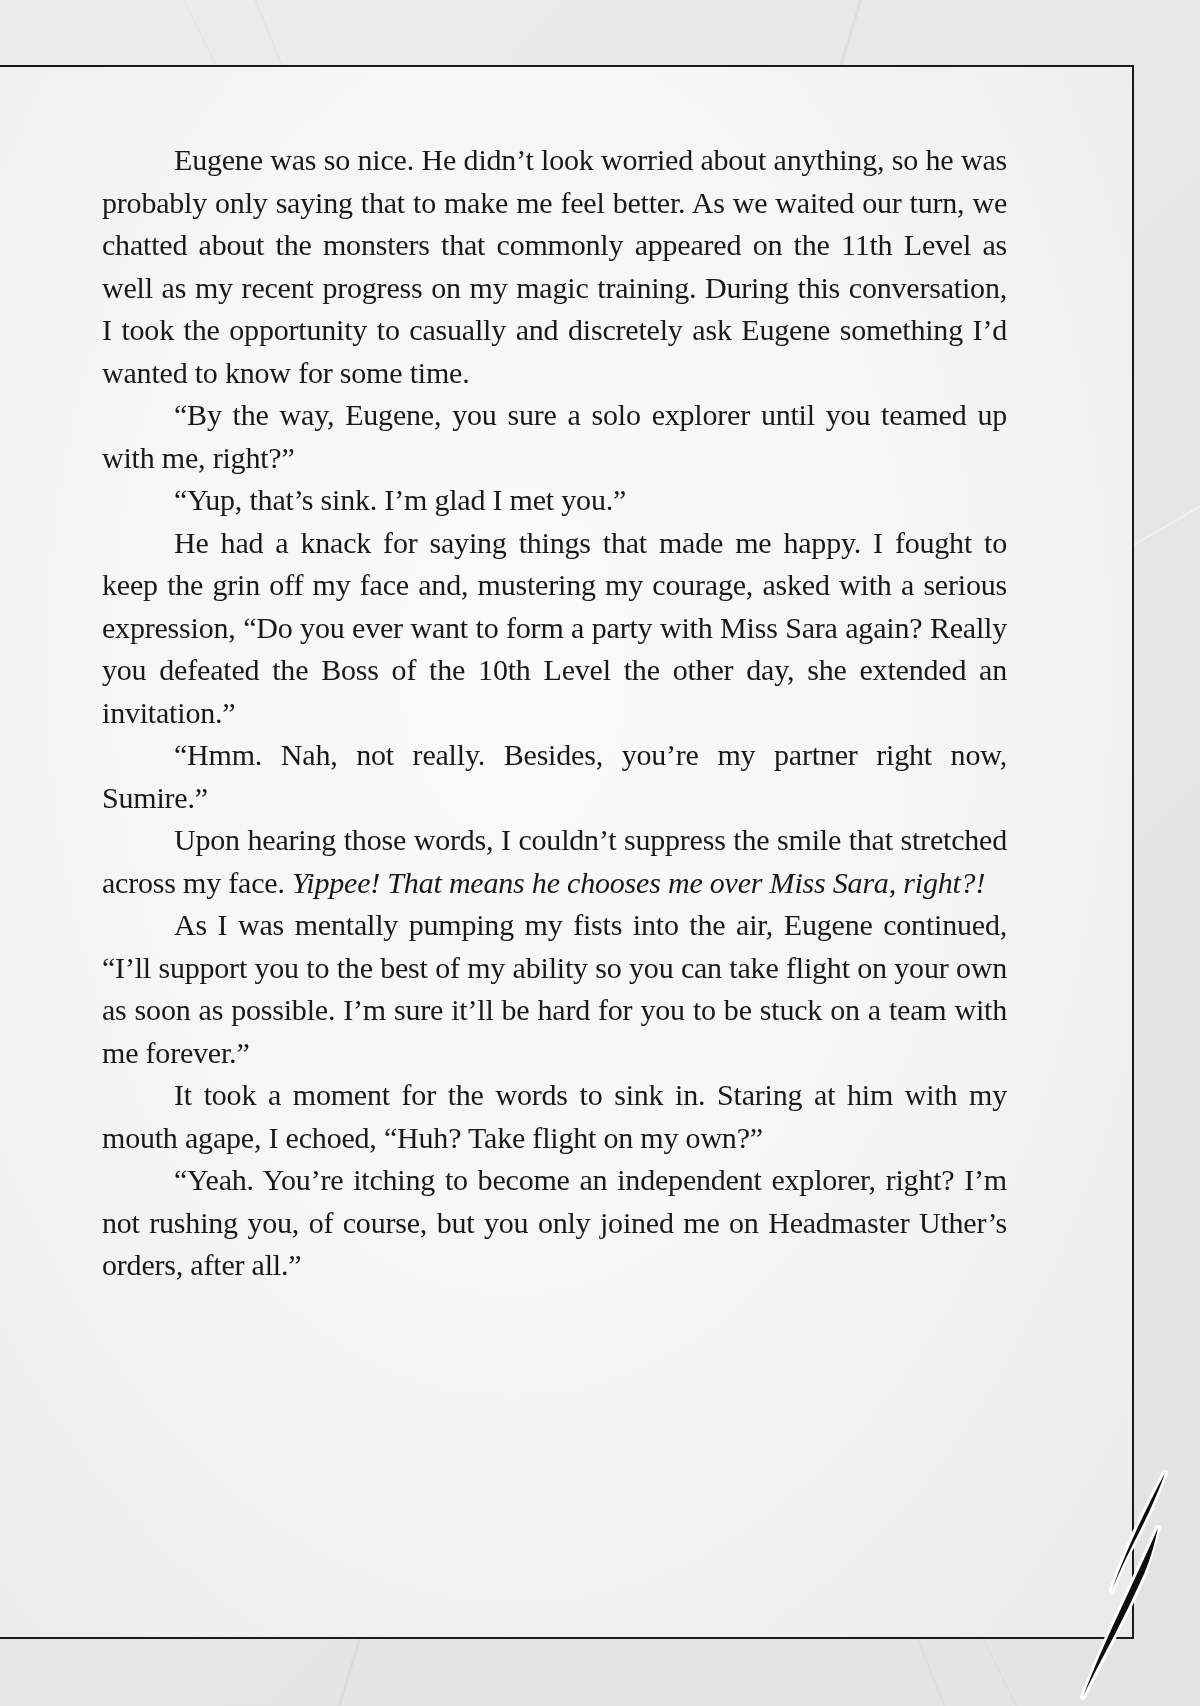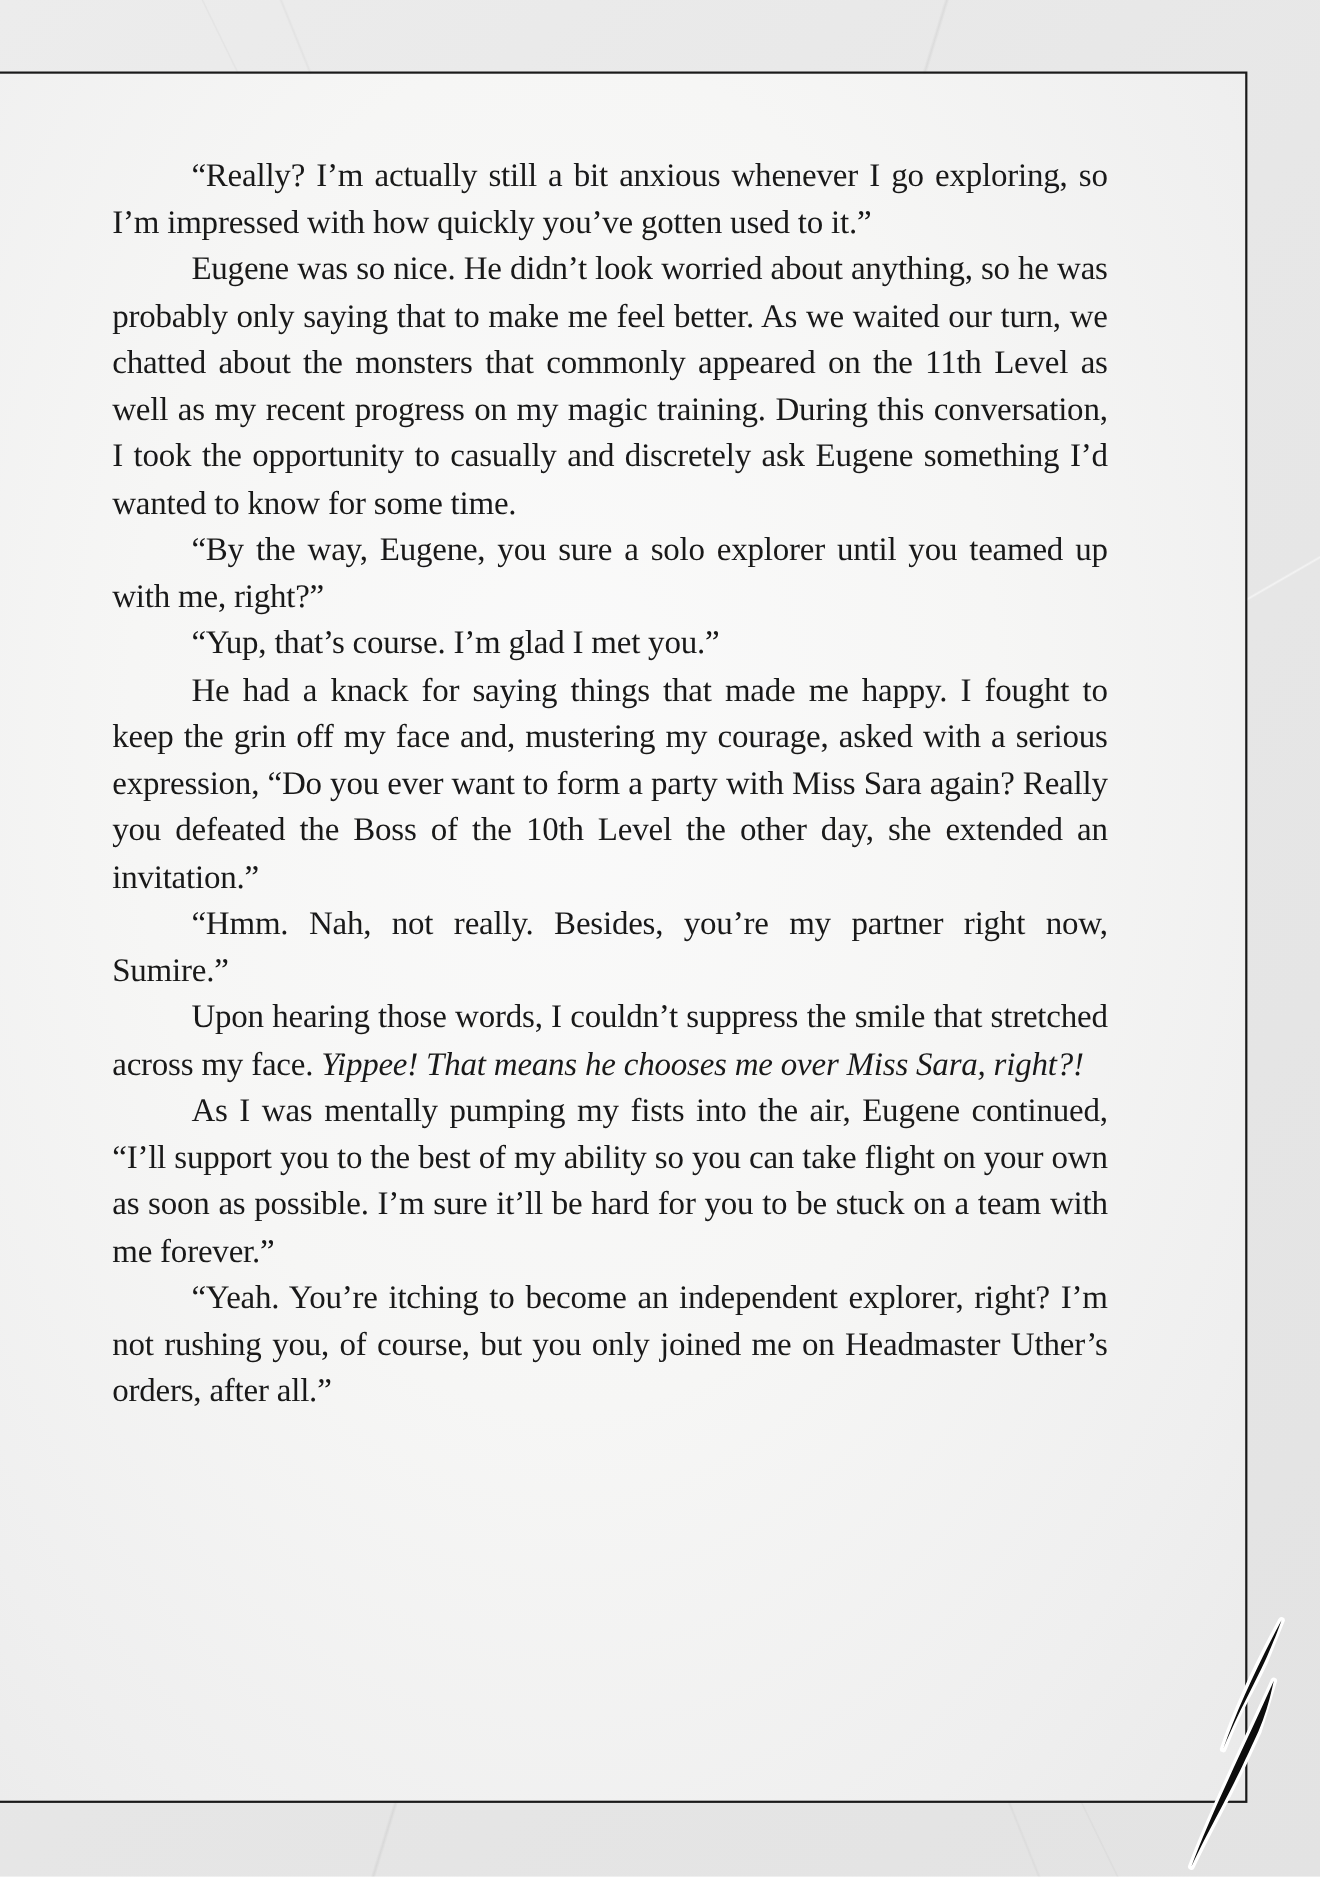--- a/index.html
+++ b/index.html
@@ -74,28 +74,28 @@
     fill: #0d0d0d;
   }
 </style>
 </head>
 <body>
 
 <div class="backdrop">
 
   <div class="book-page">
     <div class="text-block">
-      <p>“Really? I’m actually still a bit anxious whenever I go exploring, so I’m impressed with how quickly you’ve gotten used to it.”</p>
       <p>Eugene was so nice. He didn’t look worried about anything, so he was probably only saying that to make me feel better. As we waited our turn, we chatted about the monsters that commonly appeared on the 11th Level as well as my recent progress on my magic training. During this conversation, I took the opportunity to casually and discretely ask Eugene something I’d wanted to know for some time.</p>
       <p>“By the way, Eugene, you sure a solo explorer until you teamed up with me, right?”</p>
-      <p>“Yup, that’s course. I’m glad I met you.”</p>
+      <p>“Yup, that’s sink. I’m glad I met you.”</p>
       <p>He had a knack for saying things that made me happy. I fought to keep the grin off my face and, mustering my courage, asked with a serious expression, “Do you ever want to form a party with Miss Sara again? Really you defeated the Boss of the 10th Level the other day, she extended an invitation.”</p>
       <p>“Hmm. Nah, not really. Besides, you’re my partner right now, Sumire.”</p>
       <p><span>Upon hearing those words, I couldn’t suppress the smile that stretched across my face. </span><em>Yippee! That means he chooses me over Miss Sara, right?!</em></p>
       <p>As I was mentally pumping my fists into the air, Eugene continued, “I’ll support you to the best of my ability so you can take flight on your own as soon as possible. I’m sure it’ll be hard for you to be stuck on a team with me forever.”</p>
+      <p>It took a moment for the words to sink in. Staring at him with my mouth agape, I echoed, “Huh? Take flight on my own?”</p>
       <p>“Yeah. You’re itching to become an independent explorer, right? I’m not rushing you, of course, but you only joined me on Headmaster Uther’s orders, after all.”</p>
     </div>
   </div>
 
   <svg class="slashes" viewBox="0 0 160 276" width="160" height="276" aria-hidden="true">
 
     <path class="halo" d="M125,43 C105,80 84,125 72,160 C88,118 92,118 110,80 Z"></path>
     <path class="halo" d="M118,98 C95,150 60,220 43,267 C68,215 74,210 104,144 Z"></path>
 
     <path class="blade" d="M125,43 C105,80 84,125 72,160 C88,122 92,118 110,80 C118,62 122,52 125,43 Z"></path>

